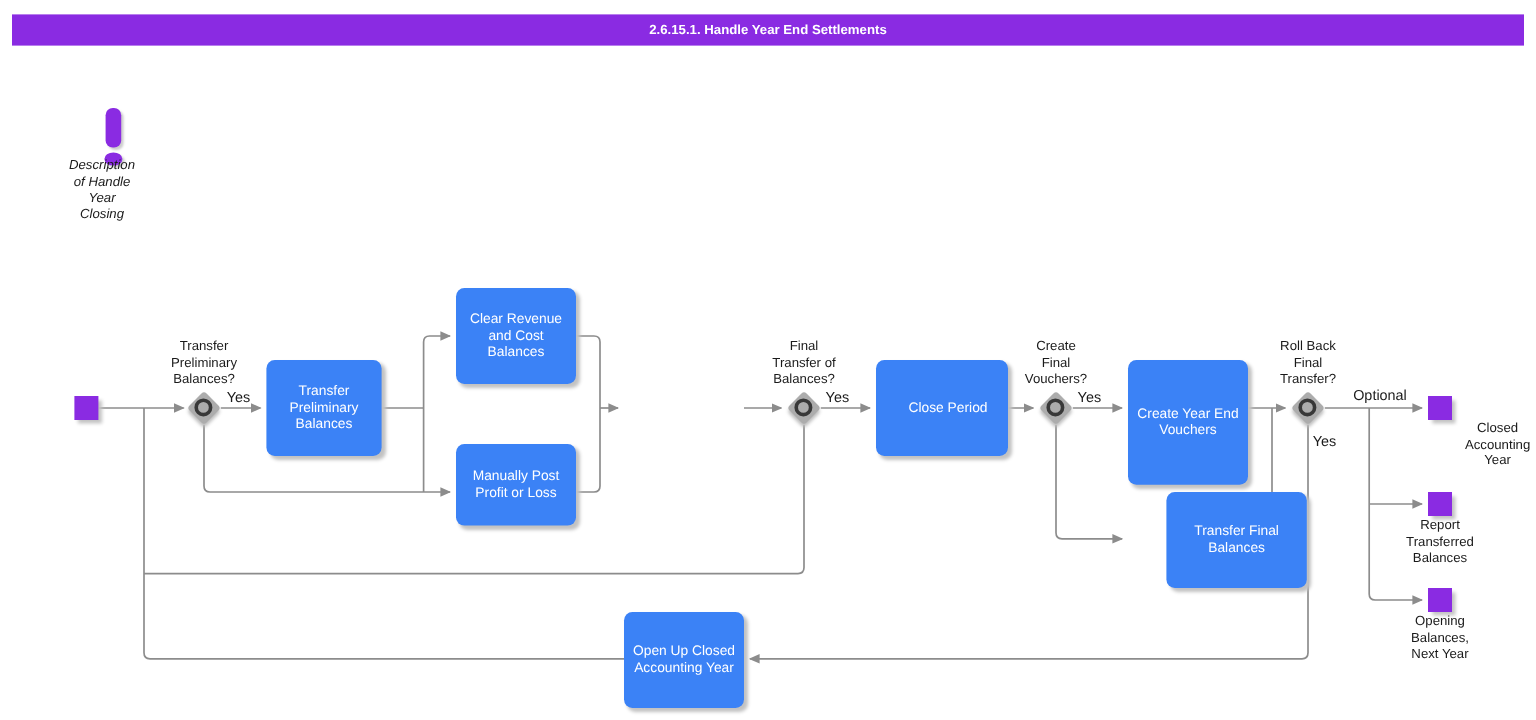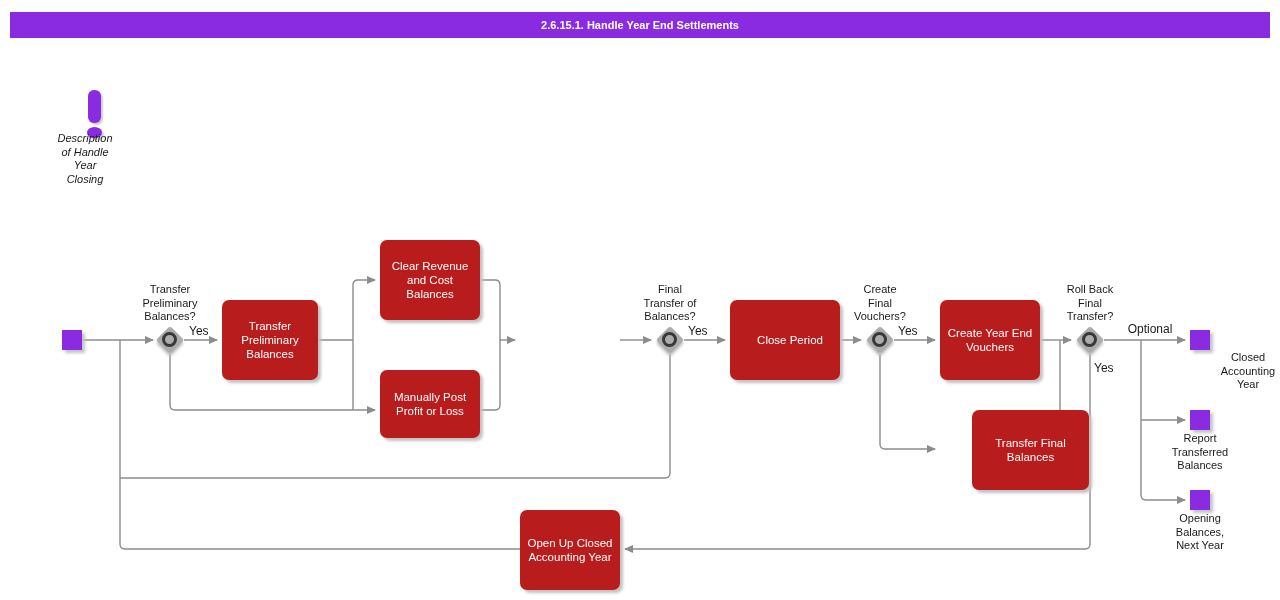--- a/index.html
+++ b/index.html
@@ -17,21 +17,21 @@
     display: flex; align-items: center; justify-content: center;
   }
 
   .lbl {
     position: absolute; font-size: 11px; line-height: 13.5px; color: #1a1a1a;
     text-align: center; white-space: pre-line;
   }
   .branch-label { position: absolute; font-size: 12px; color: #1a1a1a; white-space: nowrap; }
 
   .activity {
-    position: absolute; background: #b91c1c; border-radius: 7px;
+    position: absolute; background: #3b82f6; border-radius: 7px;
     color: #ffffff; font-size: 11.5px; line-height: 14px; text-align: center;
     display: flex; align-items: center; justify-content: center;
     white-space: pre-line; box-shadow: 3px 3px 3px #c2c2c2; cursor: pointer;
   }
 
   .event-square {
     position: absolute; width: 20px; height: 20px; background: #8A2BE2;
     box-shadow: 3px 3px 3px #c2c2c2; cursor: pointer;
   }
 
@@ -124,21 +124,21 @@
 
   <div class="activity" style="left:730px; top:300px; width:100px; height:80px;padding-left:10px;">Close Period</div>
 
   <div class="diamond" style="left:870px; top:330px;"></div>
   <div class="gw-ring" style="left:872px; top:332px;"></div>
   <div class="lbl" style="left:830px; top:283px; width:100px;">Create
 Final
 Vouchers?</div>
   <div class="branch-label" style="left:898px; top:324px;">Yes</div>
 
-  <div class="activity" style="left:940px; top:300px; width:100px; height:80px;">Create Year End
+  <div class="activity" style="left:940px; top:300px; width:100px; height:104px;">Create Year End
 Vouchers</div>
   <div class="activity" style="left:972px; top:410px; width:117px; height:80px;">Transfer Final
 Balances</div>
 
   <div class="diamond" style="left:1080px; top:330px;"></div>
   <div class="gw-ring" style="left:1082px; top:332px;"></div>
   <div class="lbl" style="left:1040px; top:283px; width:100px;">Roll Back
 Final
 Transfer?</div>
   <div class="branch-label" style="left:1094px; top:361px;">Yes</div>

